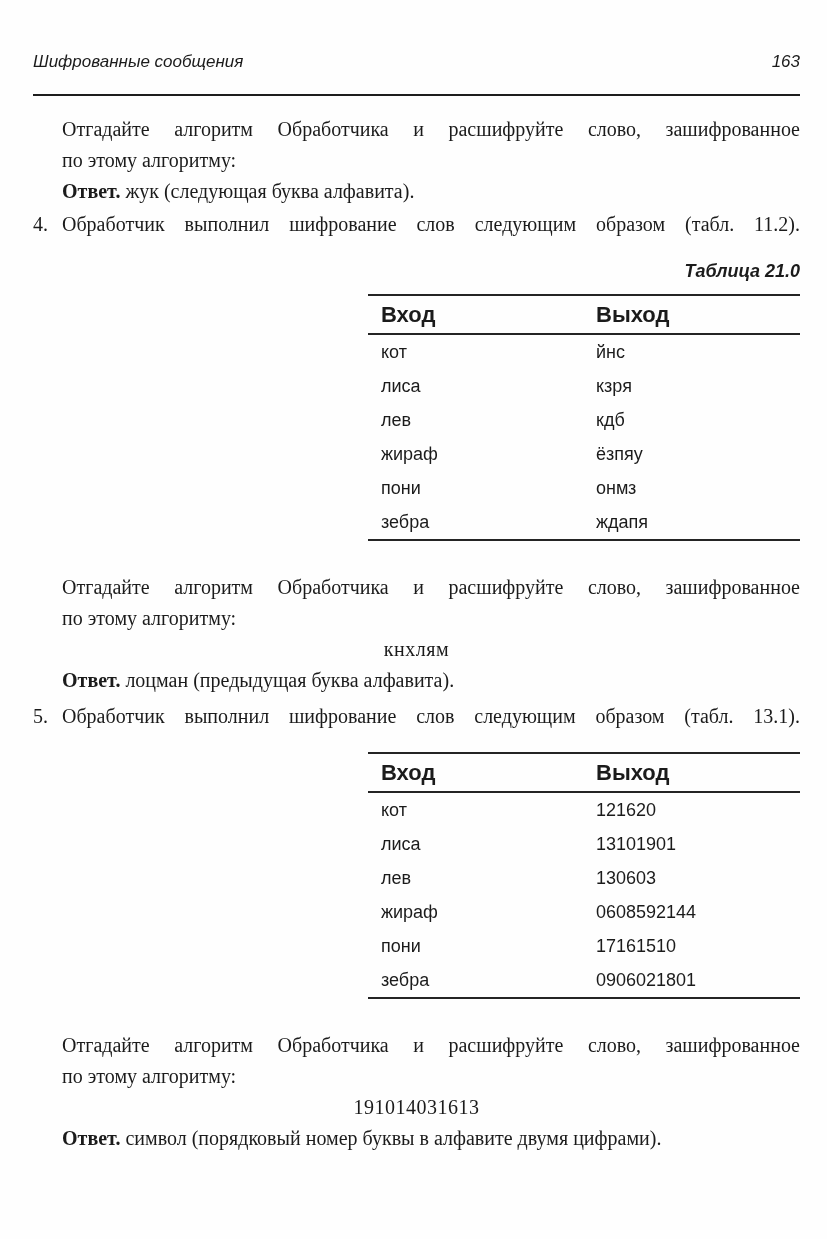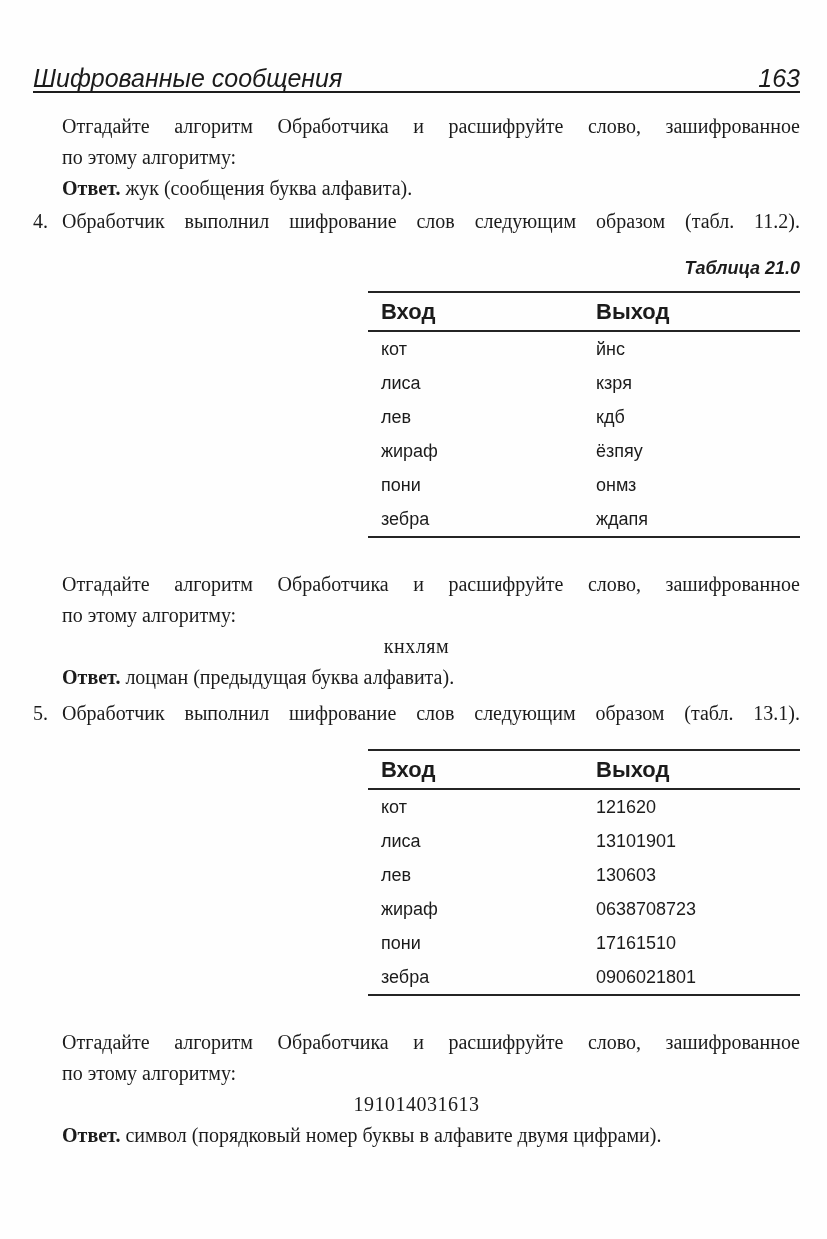--- a/index.html
+++ b/index.html
@@ -8,30 +8,30 @@
     height: 1239px;
     background: #fefefe;
     color: #1b1b1b;
     font-family: "Liberation Serif", serif;
     position: relative;
     overflow: hidden;
     box-sizing: border-box;
   }
   
   .running-head {
-    margin: 16px 27px 0 33px;
+    margin: 0 27px 0 33px;
     padding-top: 51px;
-    padding-bottom: 2px;
+    padding-bottom: 21px;
     border-bottom: 2px solid #1d1d1d;
     display: flex;
     justify-content: space-between;
     align-items: flex-end;
     font-family: "Liberation Sans", sans-serif;
     font-style: italic;
-    font-size: 25px;
+    font-size: 17px;
     line-height: 22px;
   }
   .content {
     margin: 0 27px 0 33px;
     font-size: 20px;
     line-height: 31px;
   }
   .para {
     margin: 31px 0 0 29px;
     text-align: justify;
@@ -97,21 +97,21 @@
     <span>Шифрованные сообщения</span>
     <span>163</span>
   </div>
 
   <div class="content">
 
     <p class="para first">
       <span class="jline" style="display:block">Отгадайте алгоритм Обработчика и расшифруйте слово, зашифрованное</span>
       <span style="display:block">по этому алгоритму:</span>
     </p>
-    <p class="answer"><span class="lbl">Ответ.</span> <span>жук (сообщения буква алфавита).</span></p>
+    <p class="answer"><span class="lbl">Ответ.</span> <span>жук (следующая буква алфавита).</span></p>
 
     <div class="list-item">
       <span class="li-num">4.</span>
       <span class="li-text">Обработчик выполнил шифрование слов следующим образом (табл. 11.2).</span>
     </div>
 
     <div class="table-block">
       <div class="tcaption">Таблица 21.0</div>
       <table class="data-table">
         <thead>
@@ -177,21 +177,21 @@
           <tr>
               <td>лиса</td>
               <td>13101901</td>
             </tr>
           <tr>
               <td>лев</td>
               <td>130603</td>
             </tr>
           <tr>
               <td>жираф</td>
-              <td>0638708723</td>
+              <td>0608592144</td>
             </tr>
           <tr>
               <td>пони</td>
               <td>17161510</td>
             </tr>
           <tr>
               <td>зебра</td>
               <td>0906021801</td>
             </tr>
         </tbody>

